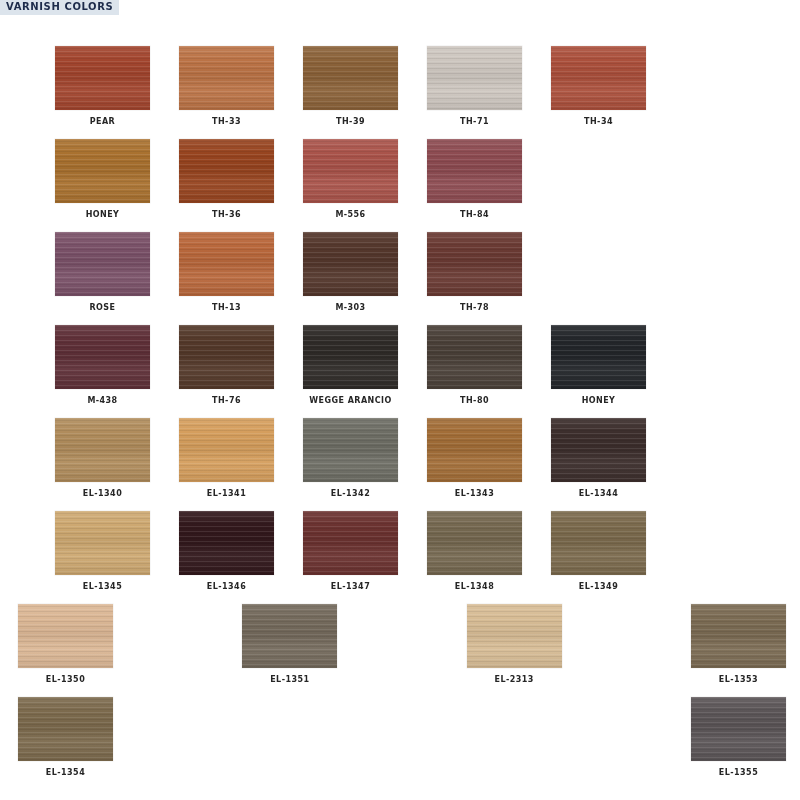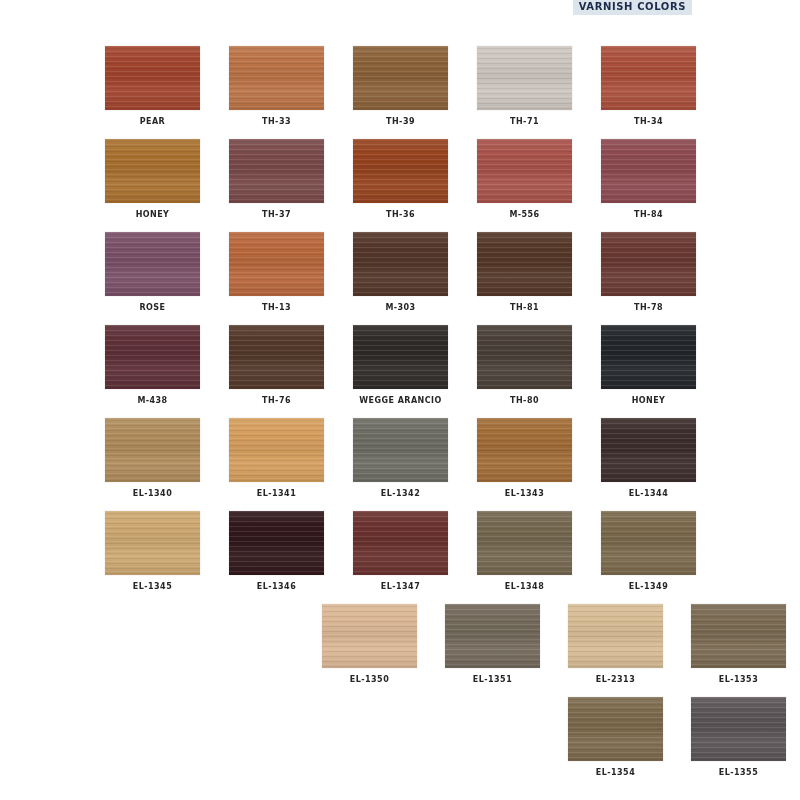--- a/index.html
+++ b/index.html
@@ -18,21 +18,21 @@
 
   
   .header-wrap {
     position: absolute;
     top: 0;
     left: 0;
     width: 692px;
     height: 18px;
     display: flex;
     align-items: flex-start;
-    justify-content: flex-end;
+    justify-content: flex-start;
   }
   .header-band {
     background: #dce4ec;
     padding: 1px 6px 2px 6px;
     line-height: 12px;
   }
   .header-title {
     font-size: 10px;
     font-weight: bold;
     letter-spacing: 0.6px;
@@ -45,26 +45,26 @@
   .sheet {
     position: absolute;
     top: 46px;
     left: 0;
     width: 800px;
   }
   .swatch-row {
     display: flex;
     justify-content: flex-start;
     height: 93px;
-    padding-left: 105px;
+    padding-left: 55px;
     box-sizing: border-box;
   }
   .swatch-row.centered {
     padding-left: 4px;
-    justify-content: flex-end;
+    justify-content: space-between;
   }
   .swatch-cell {
     width: 95px;
     margin-right: 29px;
     display: flex;
     flex-direction: column;
     align-items: center;
   }
   .swatch-row.centered .swatch-cell {
     margin-right: 14px;
@@ -156,24 +156,20 @@
         <div class="swatch-chip" style="background-color: rgb(171, 80, 60);"></div>
         <div class="swatch-label">TH-34</div>
       </div>
     </div>
     <div class="swatch-row">
       <div class="swatch-cell">
         <div class="swatch-chip" style="background-color: rgb(169, 113, 47);"></div>
         <div class="swatch-label">HONEY</div>
       </div>
       <div class="swatch-cell">
-        <div class="swatch-chip" style="background-color: rgb(122, 74, 74);"></div>
-        <div class="swatch-label">TH-37</div>
-      </div>
-      <div class="swatch-cell">
         <div class="swatch-chip" style="background-color: rgb(151, 68, 31);"></div>
         <div class="swatch-label">TH-36</div>
       </div>
       <div class="swatch-cell">
         <div class="swatch-chip" style="background-color: rgb(169, 83, 74);"></div>
         <div class="swatch-label">M-556</div>
       </div>
       <div class="swatch-cell">
         <div class="swatch-chip" style="background-color: rgb(141, 75, 81);"></div>
         <div class="swatch-label">TH-84</div>
@@ -186,24 +182,20 @@
       </div>
       <div class="swatch-cell">
         <div class="swatch-chip" style="background-color: rgb(185, 104, 60);"></div>
         <div class="swatch-label">TH-13</div>
       </div>
       <div class="swatch-cell">
         <div class="swatch-chip" style="background-color: rgb(84, 55, 44);"></div>
         <div class="swatch-label">M-303</div>
       </div>
       <div class="swatch-cell">
-        <div class="swatch-chip" style="background-color: rgb(85, 56, 40);"></div>
-        <div class="swatch-label">TH-81</div>
-      </div>
-      <div class="swatch-cell">
         <div class="swatch-chip" style="background-color: rgb(106, 58, 51);"></div>
         <div class="swatch-label">TH-78</div>
       </div>
     </div>
     <div class="swatch-row">
       <div class="swatch-cell">
         <div class="swatch-chip" style="background-color: rgb(95, 48, 56);"></div>
         <div class="swatch-label">M-438</div>
       </div>
       <div class="swatch-cell">

